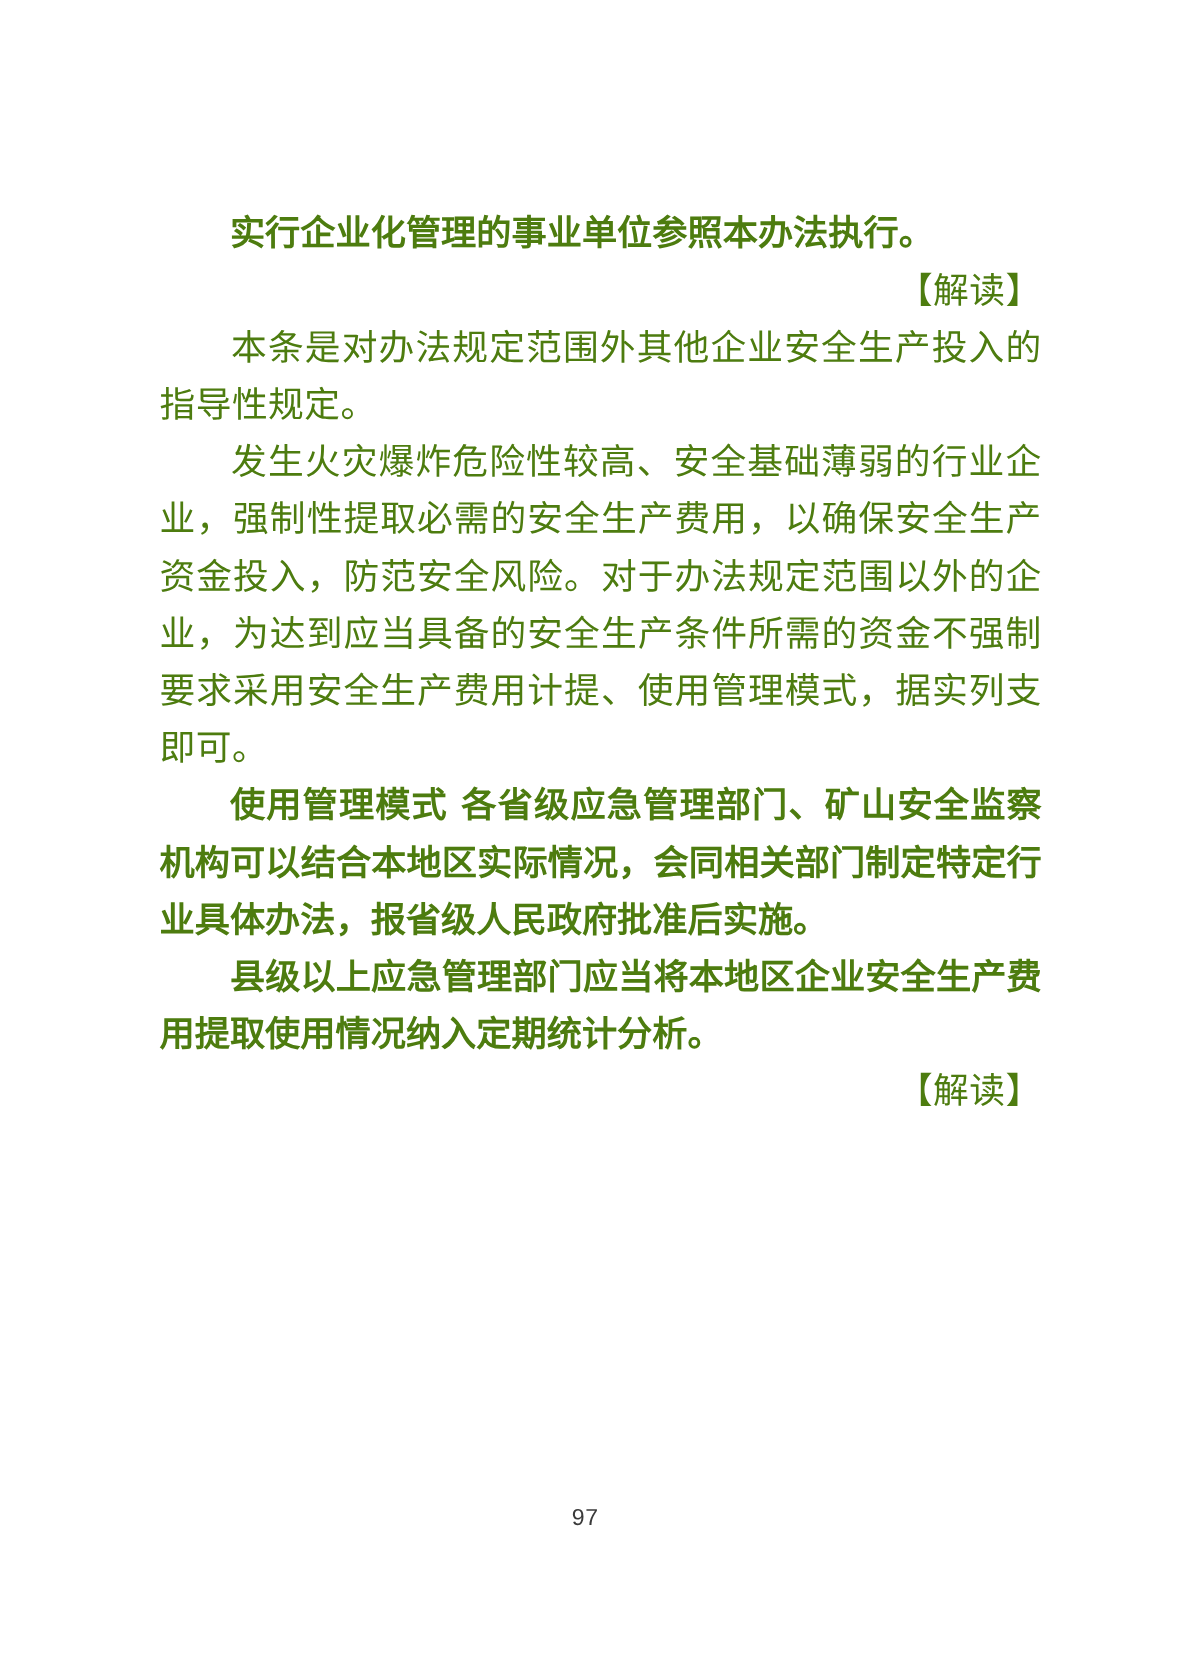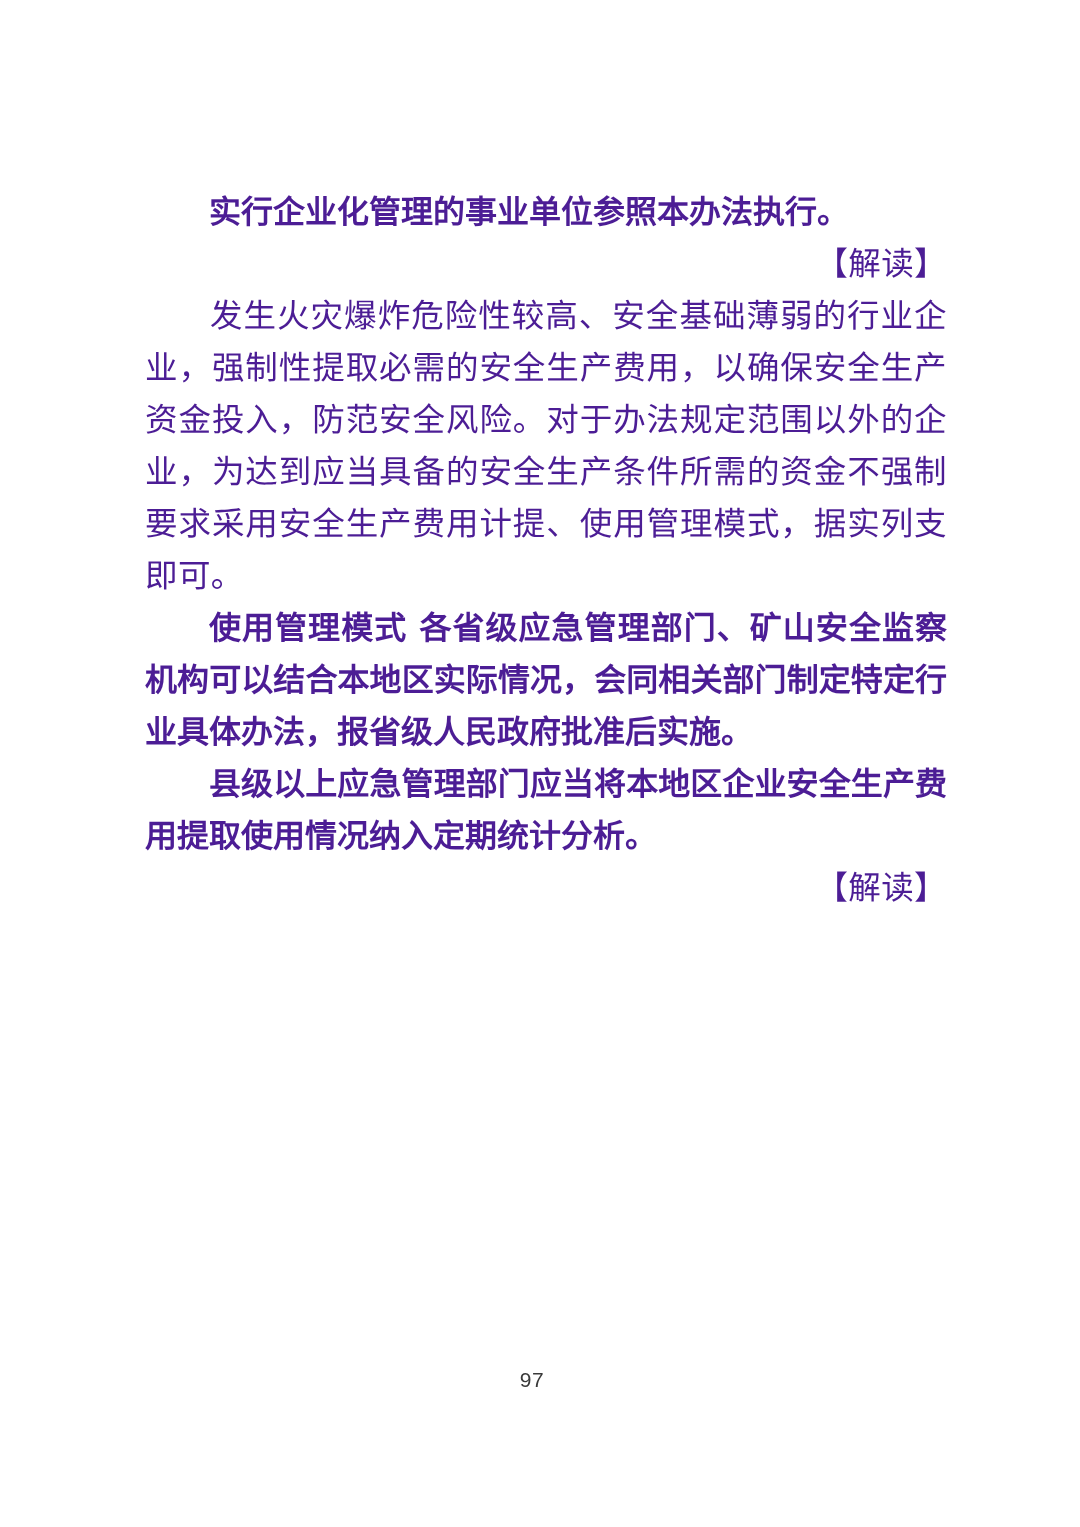--- a/index.html
+++ b/index.html
@@ -25,21 +25,21 @@
     top: 186px;
     width: 802px;
   }
 
   
   .para {
     margin: 0;
     font-family: "DejaVu Serif", "Liberation Serif", serif;
     font-size: 32.5px;
     line-height: 52px;
-    color: #4c1d95;
+    color: #4d7c0f;
     text-indent: 2em;
     text-align: justify;
     text-justify: inter-ideograph;
     letter-spacing: 0.4px;
     font-weight: 400;
   }
 
   
   .para.bold {
     font-family: "DejaVu Sans", "Liberation Sans", sans-serif;
@@ -77,20 +77,21 @@
 <body>
 
 <div class="page">
 
   <div class="text-block">
 
     <p class="para bold">实行企业化管理的事业单位参照本办法执行。</p>
 
     <p class="para marker">【解读】</p>
 
+    <p class="para">本条是对办法规定范围外其他企业安全生产投入的指导性规定。</p>
 
     <p class="para">发生火灾爆炸危险性较高、安全基础薄弱的行业企业，强制性提取必需的安全生产费用，以确保安全生产资金投入，防范安全风险。对于办法规定范围以外的企业，为达到应当具备的安全生产条件所需的资金不强制要求采用安全生产费用计提、使用管理模式，据实列支即可。</p>
 
 
 
     <p class="para bold"><span class="article-label">使用管理模式</span><span>&nbsp;</span><span>各省级应急管理部门、矿山安全监察机构可以结合本地区实际情况，会同相关部门制定特定行业具体办法，报省级人民政府批准后实施。</span></p>
 
     <p class="para bold">县级以上应急管理部门应当将本地区企业安全生产费用提取使用情况纳入定期统计分析。</p>
 
     <p class="para marker">【解读】</p>

